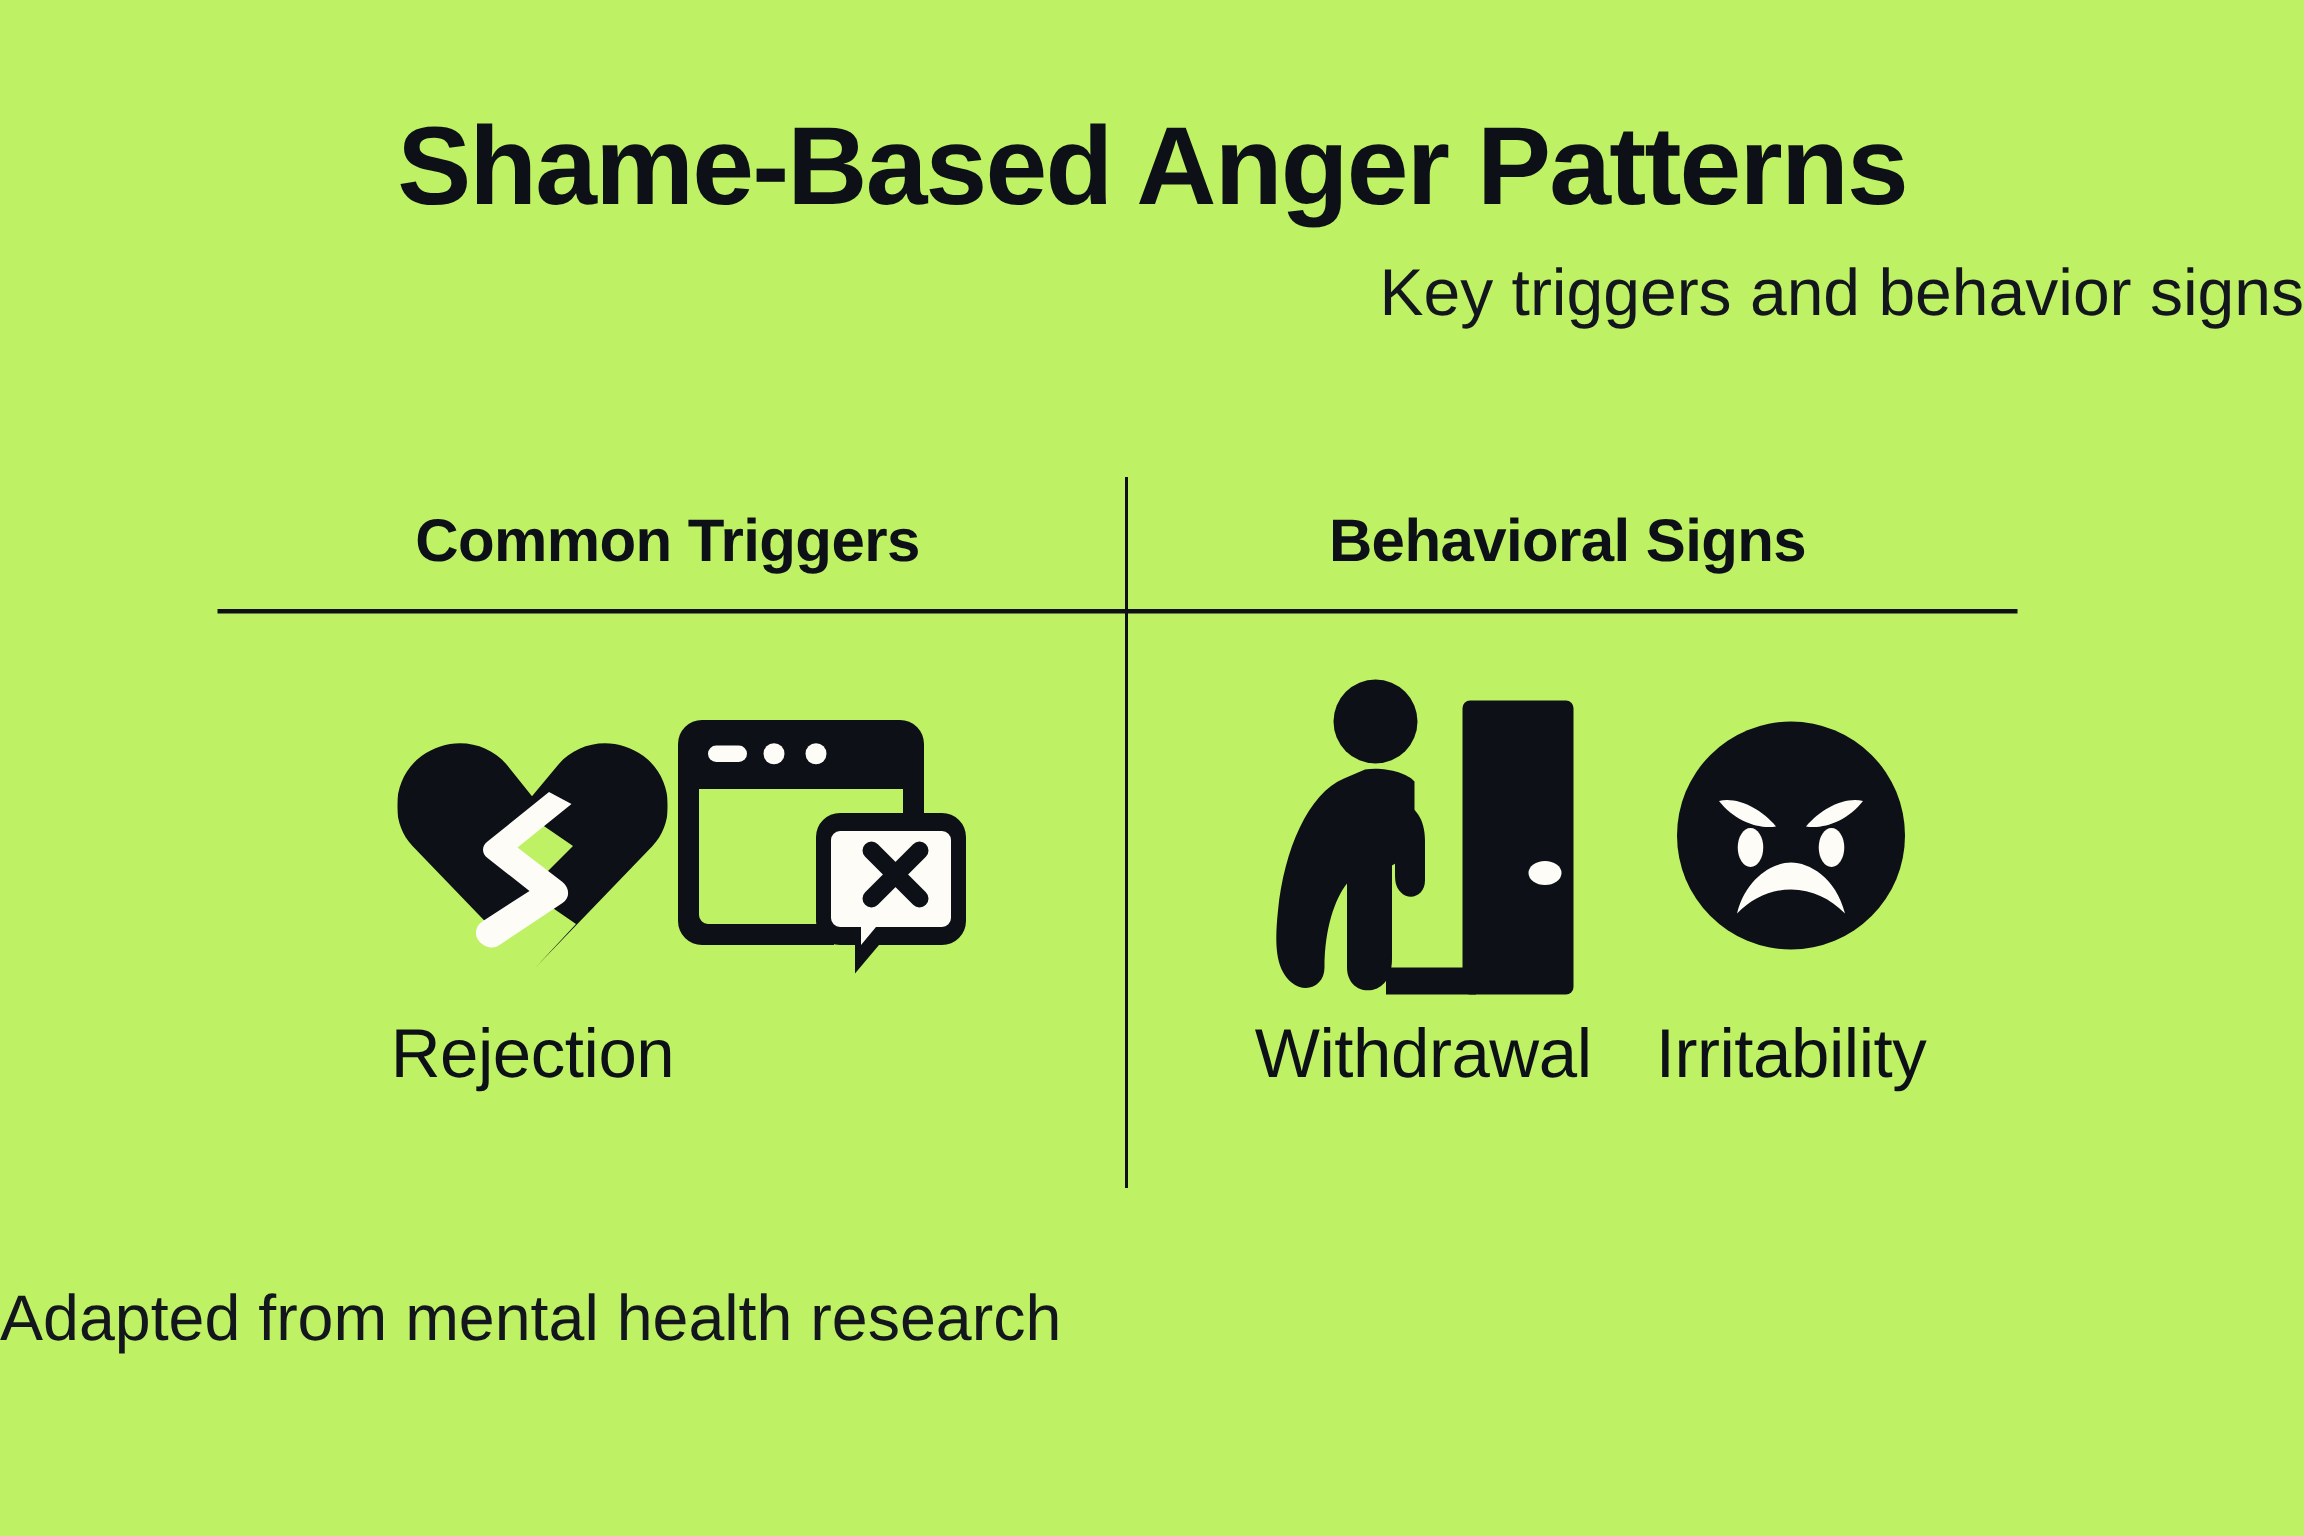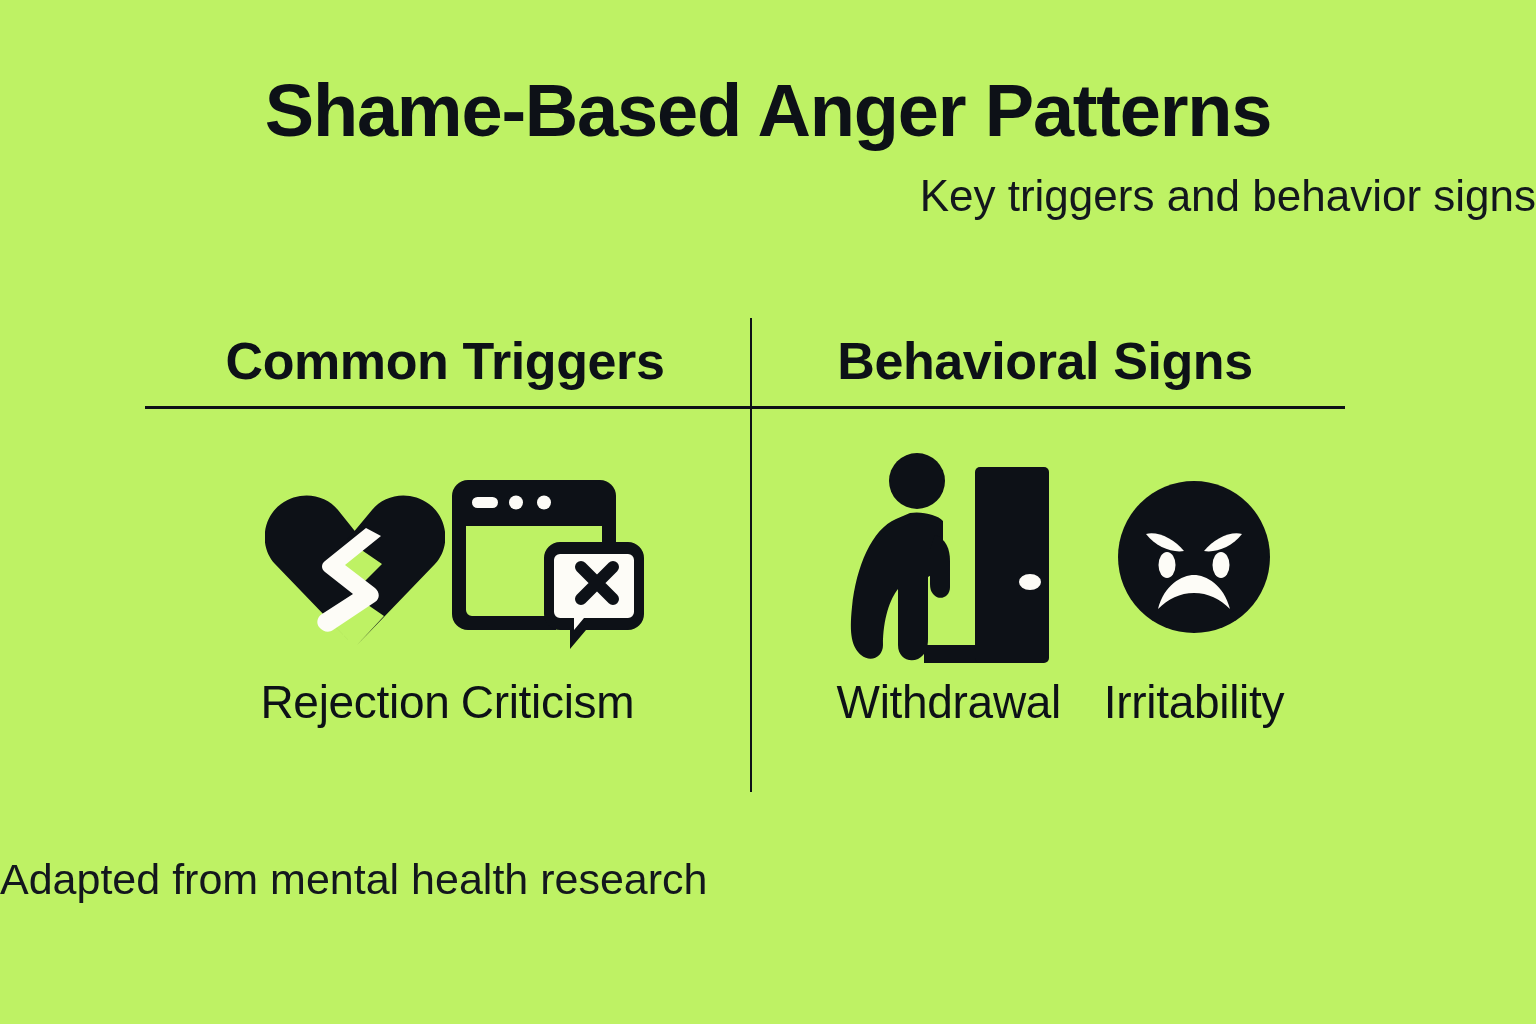--- a/index.html
+++ b/index.html
@@ -60,21 +60,21 @@
     left: 0;
     width: 1200px;
     height: 92px;
     display: flex;
   }
   .col-header {
     flex: 1 1 50%;
     display: flex;
     align-items: center;
     justify-content: center;
-    font-size: 52px;
+    font-size: 40px;
     font-weight: 700;
     letter-spacing: -0.4px;
     color: #0d1117;
   }
   .hrule {
     position: absolute;
     top: 91px;
     left: 0;
     width: 1200px;
     height: 3px;
@@ -187,21 +187,20 @@
               <circle cx="66" cy="38.5" r="7" fill="#fdfcf7"></circle>
               <circle cx="94" cy="38.5" r="7" fill="#fdfcf7"></circle>
               <path fill="#0d1117" d="M2 58 h14 v88 a6 6 0 0 0 6 6 h84 v14 h-88 a16 16 0 0 1 -16 -16 Z"></path>
               <path fill="#0d1117" d="M152 58 h14 v36 h-14 Z"></path>
 
               <path fill="#0d1117" d="M110 78 h68 a16 16 0 0 1 16 16 v56 a16 16 0 0 1 -16 16 h-42 l-16 19 l0 -19 h-10 a16 16 0 0 1 -16 -16 v-56 a16 16 0 0 1 16 -16 Z"></path>
               <path fill="#fdfcf7" d="M110 90 h68 a6 6 0 0 1 6 6 v52 a6 6 0 0 1 -6 6 h-44 l-10 12 l0 -12 h-14 a6 6 0 0 1 -6 -6 v-52 a6 6 0 0 1 6 -6 Z"></path>
               <path stroke="#0d1117" stroke-width="12" stroke-linecap="round" d="M131 103 L163 135 M163 103 L131 135"></path>
             </svg>
           </div>
-          <div class="item-label">Criticism</div>
         </div>
 
       </div>
 
       <div class="col-body right">
 
         <div class="item">
           <div class="icon-box">
             <svg width="226" height="216" viewBox="0 0 226 216" aria-hidden="true">
 

